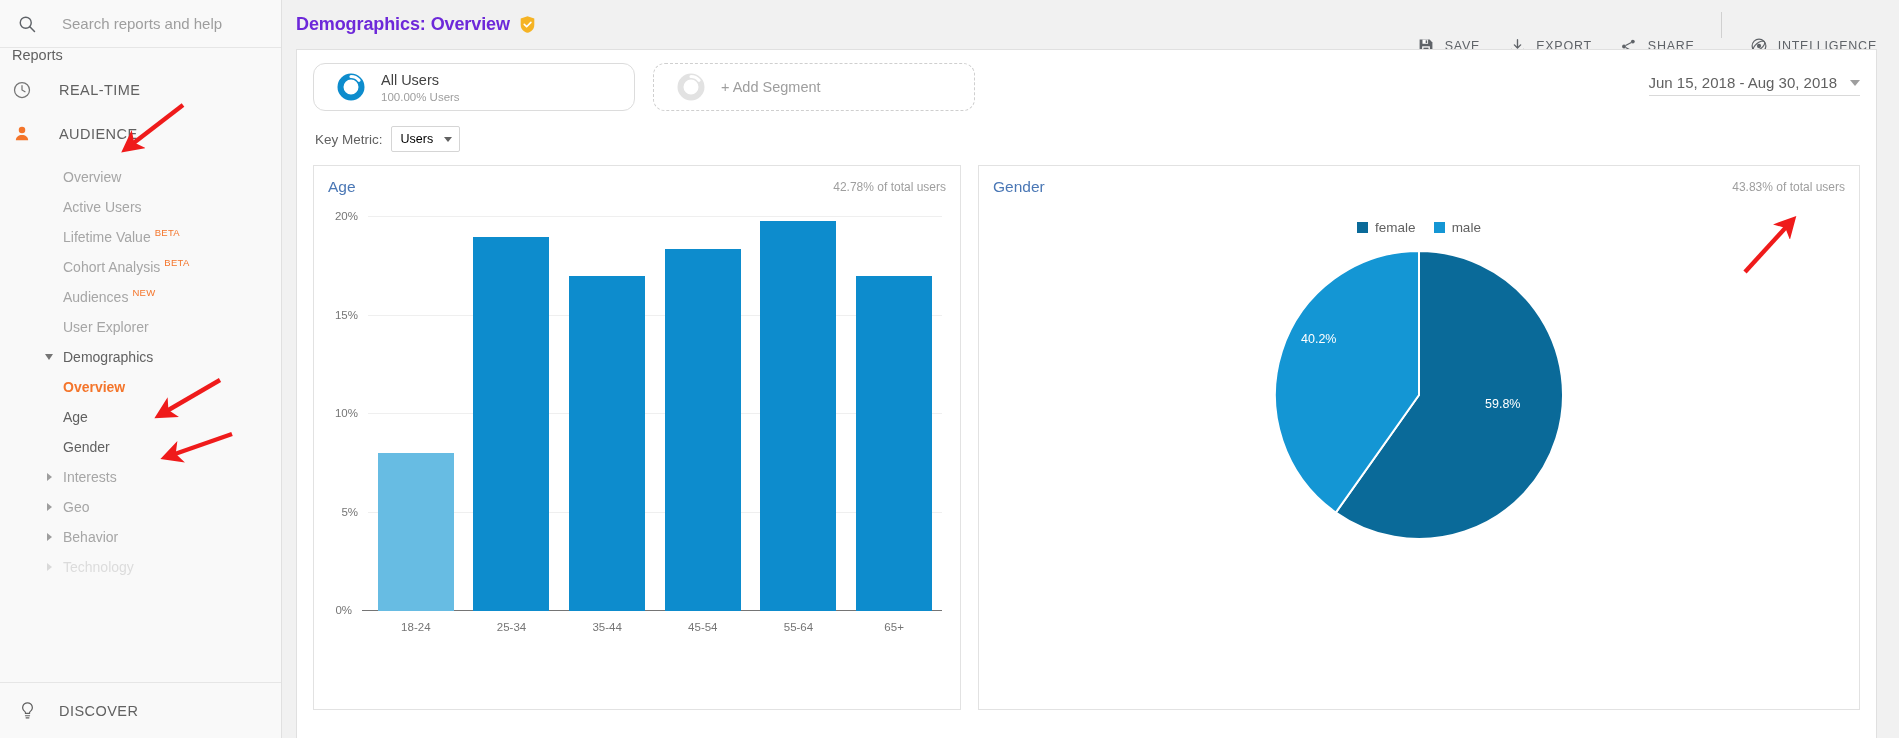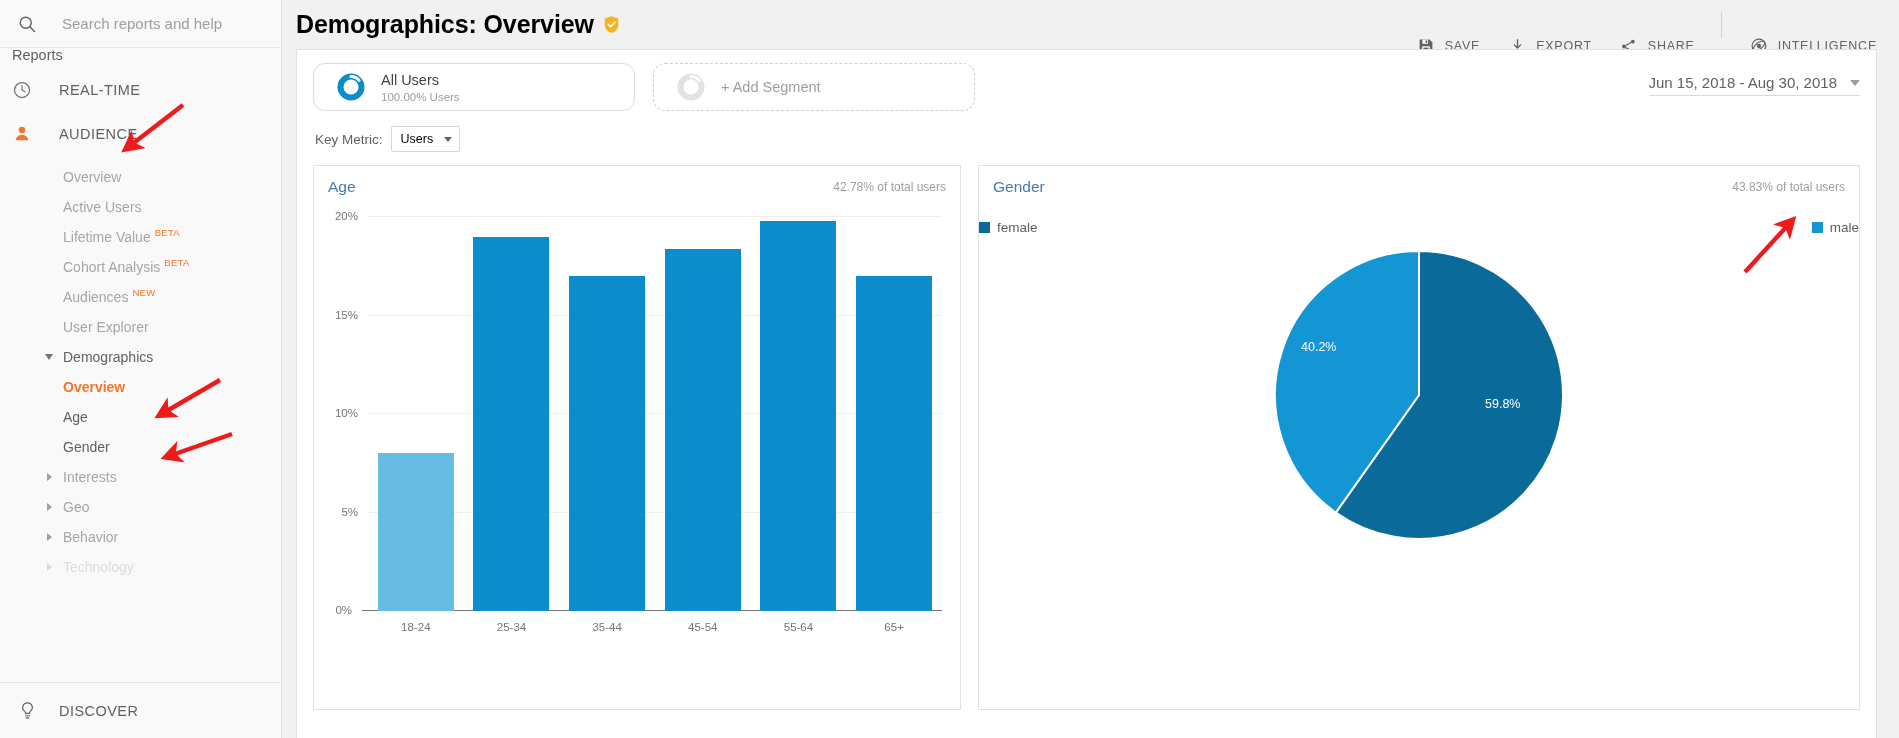--- a/index.html
+++ b/index.html
@@ -90,21 +90,21 @@
   .discover-bar .txt { font-size: 14.5px; letter-spacing: .45px; color: #616161; margin-left: 17px; }
 
   
   #main { flex: 1 1 auto; height: 738px; background: #f1f1f1; position: relative; overflow: hidden; }
 
   .topbar {
     height: 49px; background: #f1f1f1;
     display: flex; align-items: center; padding: 0 22px 0 14px;
   }
   .page-title {
-    font-size: 25px; font-weight: 700; color: #000000; letter-spacing: -.1px;
+    font-size: 18px; font-weight: 700; color: #6d28d9; letter-spacing: -.1px;
     display: flex; align-items: center;
   }
   .shield { margin-left: 9px; display: flex; align-items: center; }
   .topbar-spacer { flex: 1 1 auto; }
   .tb-actions { display: flex; align-items: center; }
   .tb-btn {
     display: flex; align-items: center; cursor: pointer;
     margin-left: 27px; color: #5f6368; margin-top: 43px;
   }
   .tb-btn .ico { display: flex; align-items: center; justify-content: center; width: 20px; }
@@ -198,21 +198,21 @@
   .bar-wrap { width: 16.666%; height: 100%; display: flex; align-items: flex-end; justify-content: center; position: relative; }
   .bar { width: 76px; background: #0d8ccd; }
   .bar.light { background: #67bce3; }
   .xtick {
     position: absolute; top: calc(100% + 10px); font-size: 11.5px; color: #757575;
     left: 50%; transform: translateX(-50%); white-space: nowrap;
   }
 
   
   .pie-legend {
-    display: flex; align-items: center; justify-content: space-between;
+    display: flex; align-items: center; justify-content: center;
     margin-top: 24px; gap: 18px;
   }
   .legend-item { display: flex; align-items: center; cursor: pointer; }
   .legend-swatch { width: 11px; height: 11px; flex: 0 0 11px; }
   .legend-label { font-size: 13.5px; color: #616161; margin-left: 7px; }
 
   .pie-area { position: relative; margin-top: 14px; display: flex; justify-content: center; }
   .pie-svg { display: block; }
   .slice-label {
     position: absolute; font-size: 12.5px; color: #fff; font-weight: 400;
@@ -509,21 +509,21 @@
                 <span class="legend-swatch" style="background: rgb(20, 150, 212);"></span>
                 <span class="legend-label">male</span>
               </div>
             </div>
 
           <div class="pie-area">
             <svg class="pie-svg" id="pie-svg" width="292" height="292" viewBox="0 0 292 292">
                 <path d="M 146 146 L 146 2 A 144 144 0 1 1 62.8295307071935 263.5528521032745 Z" fill="#0a6a99" stroke="#ffffff" stroke-width="2"></path>
                 <path d="M 146 146 L 62.8295307071935 263.5528521032745 A 144 144 0 0 1 145.99999999999997 2 Z" fill="#1496d4" stroke="#ffffff" stroke-width="2"></path>
               </svg>
-            <span class="slice-label" id="label-male" style="left:calc(50% - 118px); top:91px;">40.2%</span>
+            <span class="slice-label" id="label-male" style="left:calc(50% - 118px); top:83px;">40.2%</span>
             <span class="slice-label" id="label-female" style="left:calc(50% + 66px); top:148px;">59.8%</span>
           </div>
         </div>
       </div>
     </div>
   </div>
 
   <svg class="arrow-layer">
     <defs>
       <marker id="ah" markerWidth="5.2" markerHeight="5.2" refX="2.2" refY="2.6" orient="auto">

